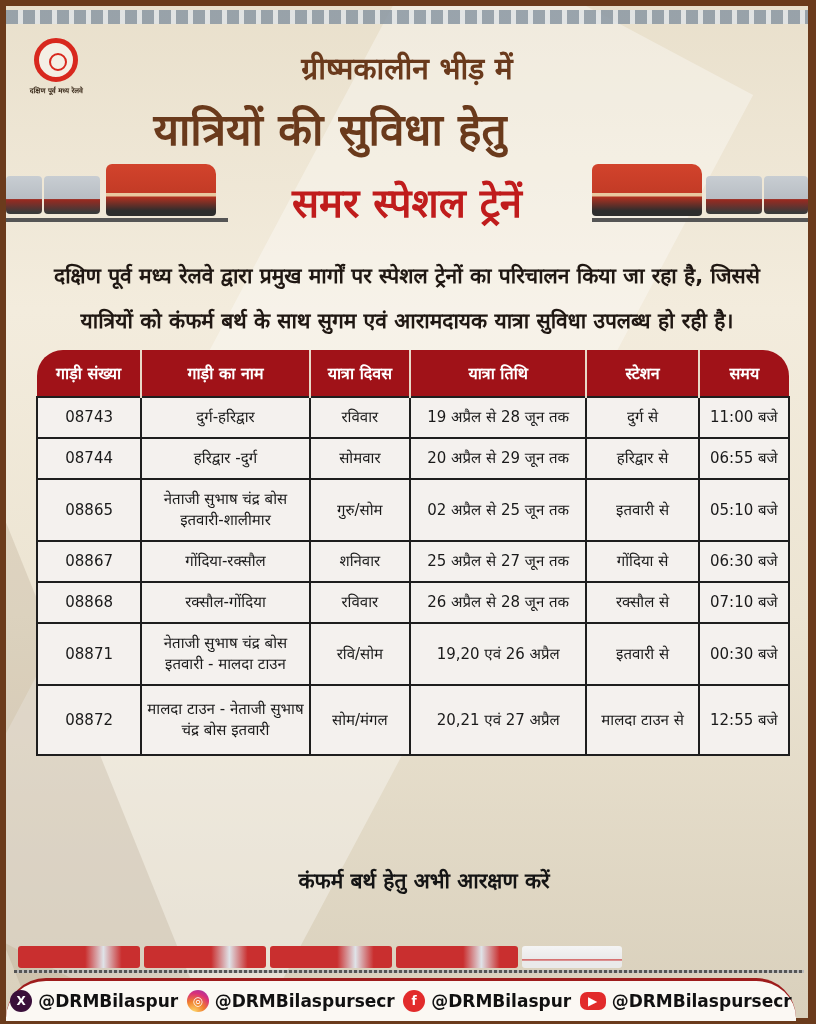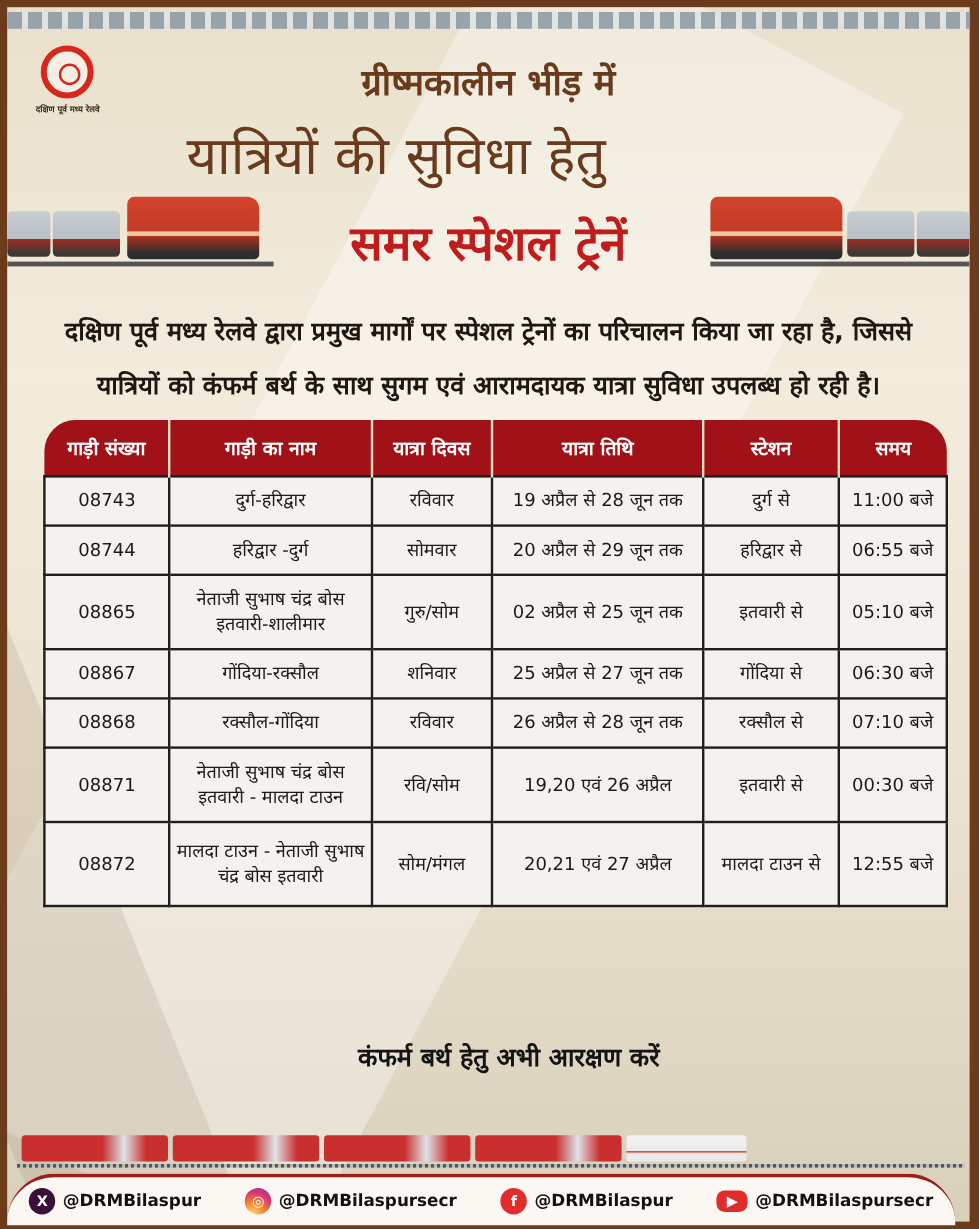--- a/index.html
+++ b/index.html
@@ -6,21 +6,21 @@
   body{width:816px;height:1024px;position:relative;overflow:hidden;background:#6b3b1c;font-family:"DejaVu Sans",sans-serif;}
   .frame{position:absolute;left:6px;top:6px;width:802px;height:1012px;background:linear-gradient(180deg,#e9e0cc 0%,#f3ecdd 30%,#ece4d2 60%,#d9d0bc 100%);overflow:hidden;}
   .bg-diag{position:absolute;left:150px;top:-60px;width:360px;height:1100px;background:rgba(255,255,255,0.35);transform:rotate(28deg);}
   .bg-diag2{position:absolute;left:-80px;top:280px;width:160px;height:900px;background:rgba(150,130,100,0.18);transform:rotate(-22deg);}
   .dash-strip{position:absolute;left:0;top:4px;width:802px;height:14px;background:repeating-linear-gradient(90deg,#8a97a3 0 12px,#dfe3e6 12px 17px);opacity:.85;}
   .logo{position:absolute;left:23px;top:32px;width:54px;text-align:center;}
   .logo-circle{width:34px;height:34px;border-radius:50%;border:5px solid #d8281e;margin:0 auto;background:#f4efe5;position:relative;}
   .logo-circle::after{content:"";position:absolute;left:10px;top:10px;width:14px;height:14px;border-radius:50%;border:2px solid #d8281e;}
   .logo-text{font-size:7px;color:#3a2a1a;margin-top:4px;white-space:nowrap;font-weight:bold;text-align:right;}
   .title1{position:absolute;left:0;width:802px;top:30px;text-align:center;font-size:30px;font-weight:bold;color:#6a3a1c;margin-top:11px;}
-  .title2{position:absolute;left:0;width:648px;top:92px;text-align:center;font-size:44px;font-weight:normal;color:#6a3a1c;}
+  .title2{position:absolute;left:0;width:648px;top:92px;text-align:center;font-size:44px;font-weight:bold;color:#6a3a1c;}
   .title3{position:absolute;left:0;width:802px;top:168px;text-align:center;font-size:40px;font-weight:bold;color:#c01c1c;}
   .train{position:absolute;height:58px;}
   .train .loco{position:absolute;top:0;width:110px;height:52px;background:linear-gradient(180deg,#d2432c 0%,#c33b26 55%,#e8c9a0 56%,#e8c9a0 62%,#b23120 63%,#2d2d2d 90%);border-radius:6px 10px 4px 4px;}
   .train .coach{position:absolute;top:12px;height:38px;background:linear-gradient(180deg,#c8cdd2 0%,#b8bec4 60%,#9a2a20 62%,#3a3a3a 95%);border-radius:4px;}
   .train .rail{position:absolute;bottom:0;height:4px;background:#555;}
   .train-left{left:0;top:158px;width:222px;}
   .train-right{left:586px;top:158px;width:216px;}
   .intro{position:absolute;left:40px;width:722px;top:248px;text-align:center;font-size:21px;line-height:45px;font-weight:bold;color:#1f1712;}
   .table-wrap{position:absolute;left:30px;top:344px;width:754px;}
   table{border-collapse:collapse;width:100%;}
@@ -35,21 +35,21 @@
   .bcoach{position:absolute;top:0;width:122px;height:22px;border-radius:3px;background:linear-gradient(90deg,#c92f2f 0%,#c92f2f 55%,#dfe3e8 70%,#c92f2f 85%);}
   .bcoach.white{background:linear-gradient(180deg,#f4f4f4 0%,#eaeaea 60%,#cc3a3a 62%,#eaeaea 70%);}
   .btrack{position:absolute;left:0;top:24px;width:790px;height:3px;background:repeating-linear-gradient(90deg,#555 0 3px,#bbb 3px 5px);}
   .social{position:absolute;left:6px;top:978px;width:790px;height:40px;background:#fbf8f3;border-radius:40px 40px 0 0;border-top:3px solid #9e1c1c;display:flex;align-items:center;justify-content:space-around;}
   .soc{display:flex;align-items:center;gap:6px;}
   .soc-icon{width:22px;height:22px;border-radius:50%;display:flex;align-items:center;justify-content:center;color:#fff;font-size:12px;font-weight:bold;}
   .soc-x{background:#3a0f3a;}
   .soc-ig{background:radial-gradient(circle at 30% 100%,#fdd86b,#f07f2e 40%,#d9307a 70%,#8a3ab9);}
   .soc-fb{background:#e22b2b;}
   .soc-yt{background:#e22b2b;border-radius:7px;width:26px;height:18px;}
-  .soc-handle{font-size:14px;font-weight:bold;color:#111;}
+  .soc-handle{font-size:17px;font-weight:bold;color:#111;}
 </style>
 </head>
 <body>
 
 <div class="frame">
   <div class="bg-diag"></div>
   <div class="bg-diag2"></div>
   <div class="dash-strip"></div>
 
   <div class="logo">

